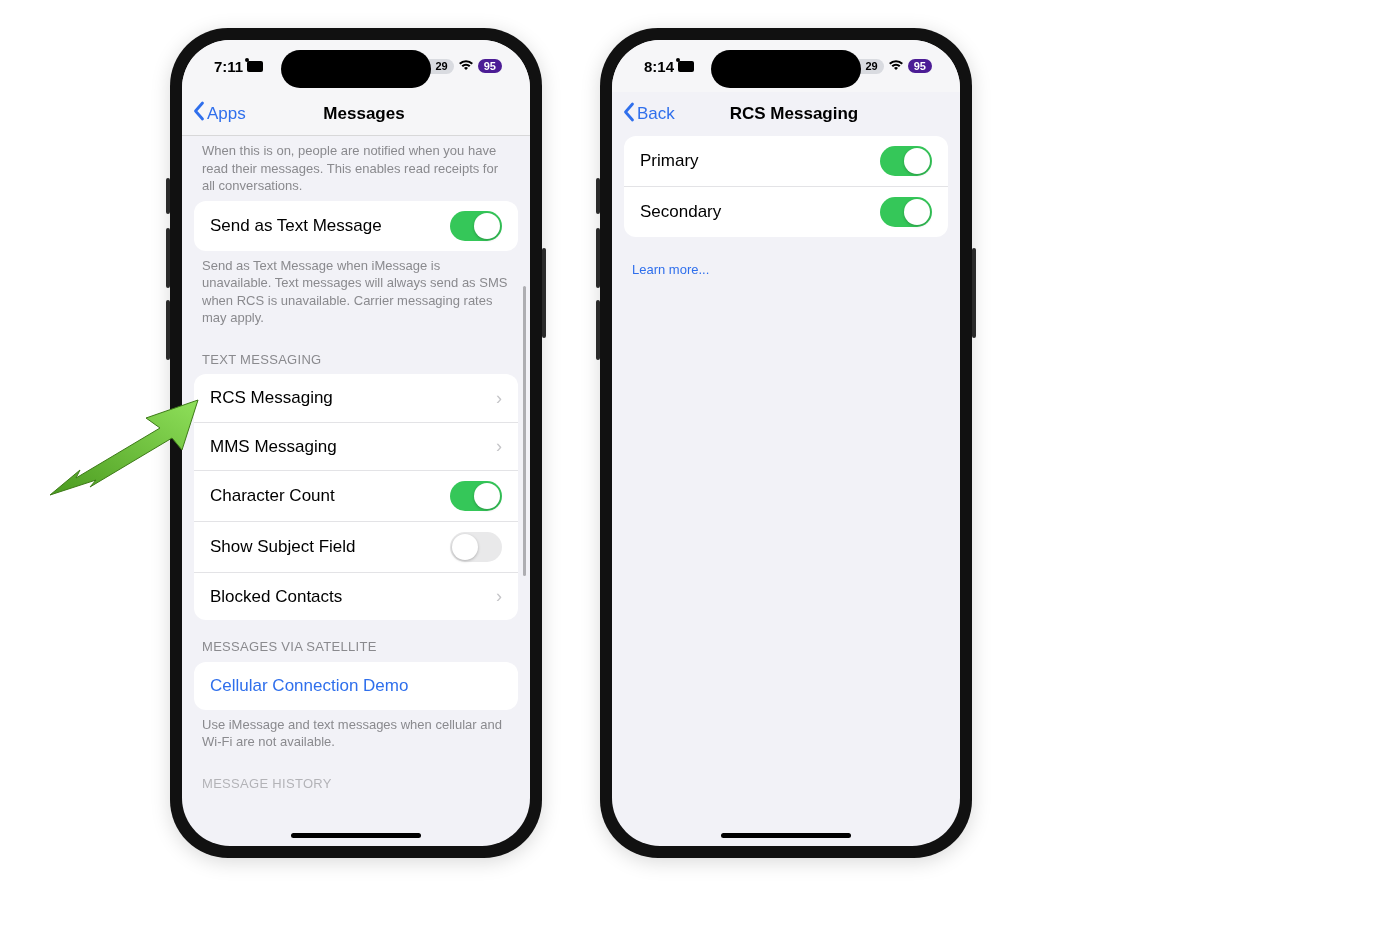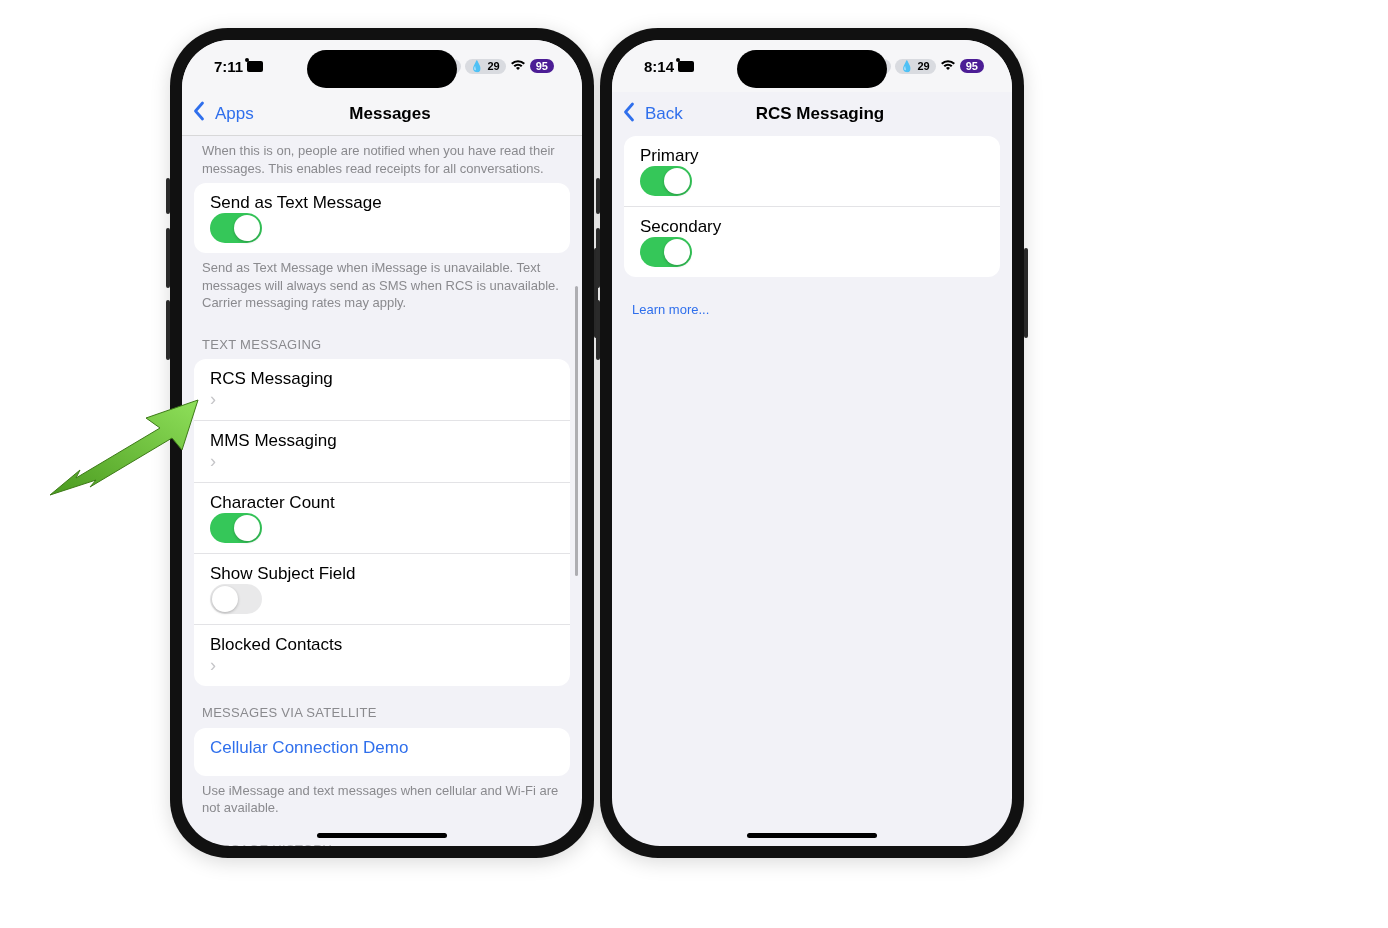--- a/index.html
+++ b/index.html
@@ -5,21 +5,21 @@
   * { box-sizing: border-box; margin: 0; padding: 0; }
   body {
     font-family: -apple-system, BlinkMacSystemFont, "Segoe UI", Helvetica, Arial, sans-serif;
     background: #fff;
     width: 1388px;
     height: 928px;
     position: relative;
   }
   .phone {
     position: absolute;
-    width: 424px;
+    width: 372px;
     height: 830px;
     border-radius: 58px;
     background: #111;
     padding: 12px;
     box-shadow: 0 4px 20px rgba(0,0,0,.15);
   }
   .phone.left { top: 28px; left: 170px; }
   .phone.right { top: 28px; left: 600px; }
 
   
@@ -79,21 +79,21 @@
     justify-content: center;
     position: relative;
     background: #f6f6f8;
     border-bottom: 0.5px solid rgba(0,0,0,.12);
   }
   .nav-back {
     position: absolute;
     left: 10px;
     display: flex;
     align-items: center;
-    gap: 10px;
+    gap: 2px;
     color: #2f6fec;
     font-size: 17px;
     cursor: pointer;
   }
   .nav-title { font-size: 17px; font-weight: 700; margin-left: 16px; }
 
   .content {
     position:absolute;
     top: 96px;
     bottom: 0;
@@ -111,28 +111,27 @@
   .section-header { text-transform: uppercase; letter-spacing: .3px; padding-top: 18px; padding-bottom: 6px; font-size: 13px; }
 
   .group {
     background: #fff;
     margin: 0 12px;
     border-radius: 12px;
     overflow: hidden;
   }
   .row {
     display: flex;
-    align-items: flex-start;
+    align-items: center;
     justify-content: space-between;
     min-height: 48px;
     padding: 10px 16px;
     font-size: 17px;
     border-top: 0.5px solid #e3e3e6;
     cursor: pointer;
-    flex-direction: column;
   }
   .row:first-child { border-top: none; }
   .row .label { color: #000; }
   .row .link-label { color:#2f6fec; }
 
   .chevron { color: #c5c5c8; font-size: 18px; }
 
   .toggle {
     width: 52px;
     height: 30px;

